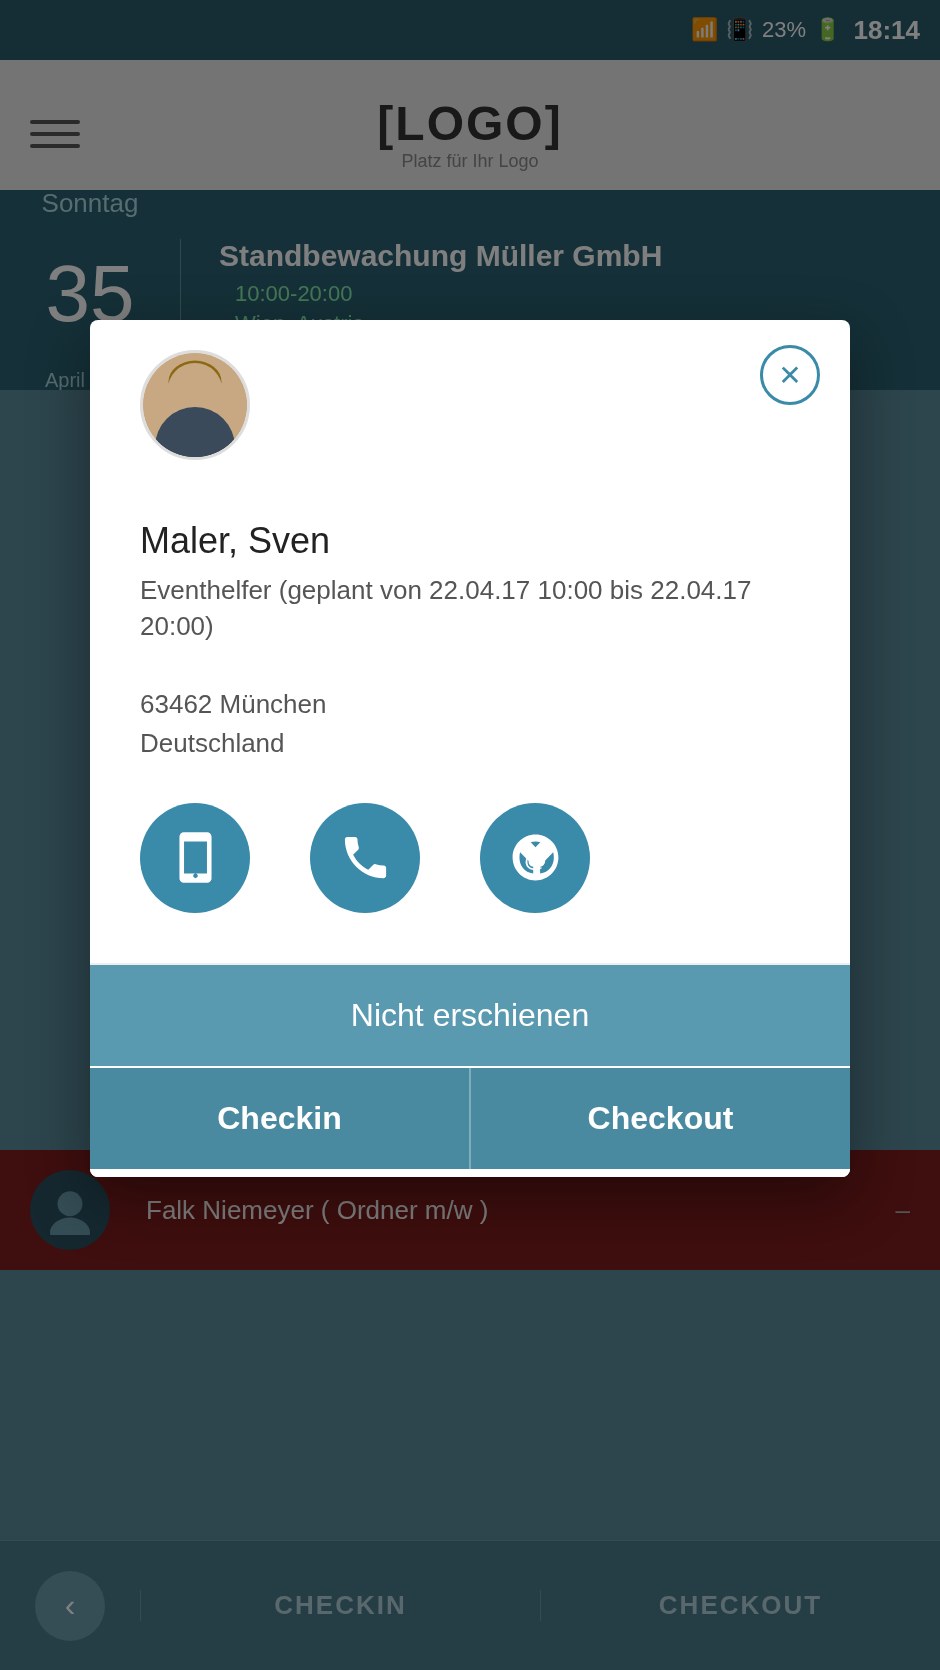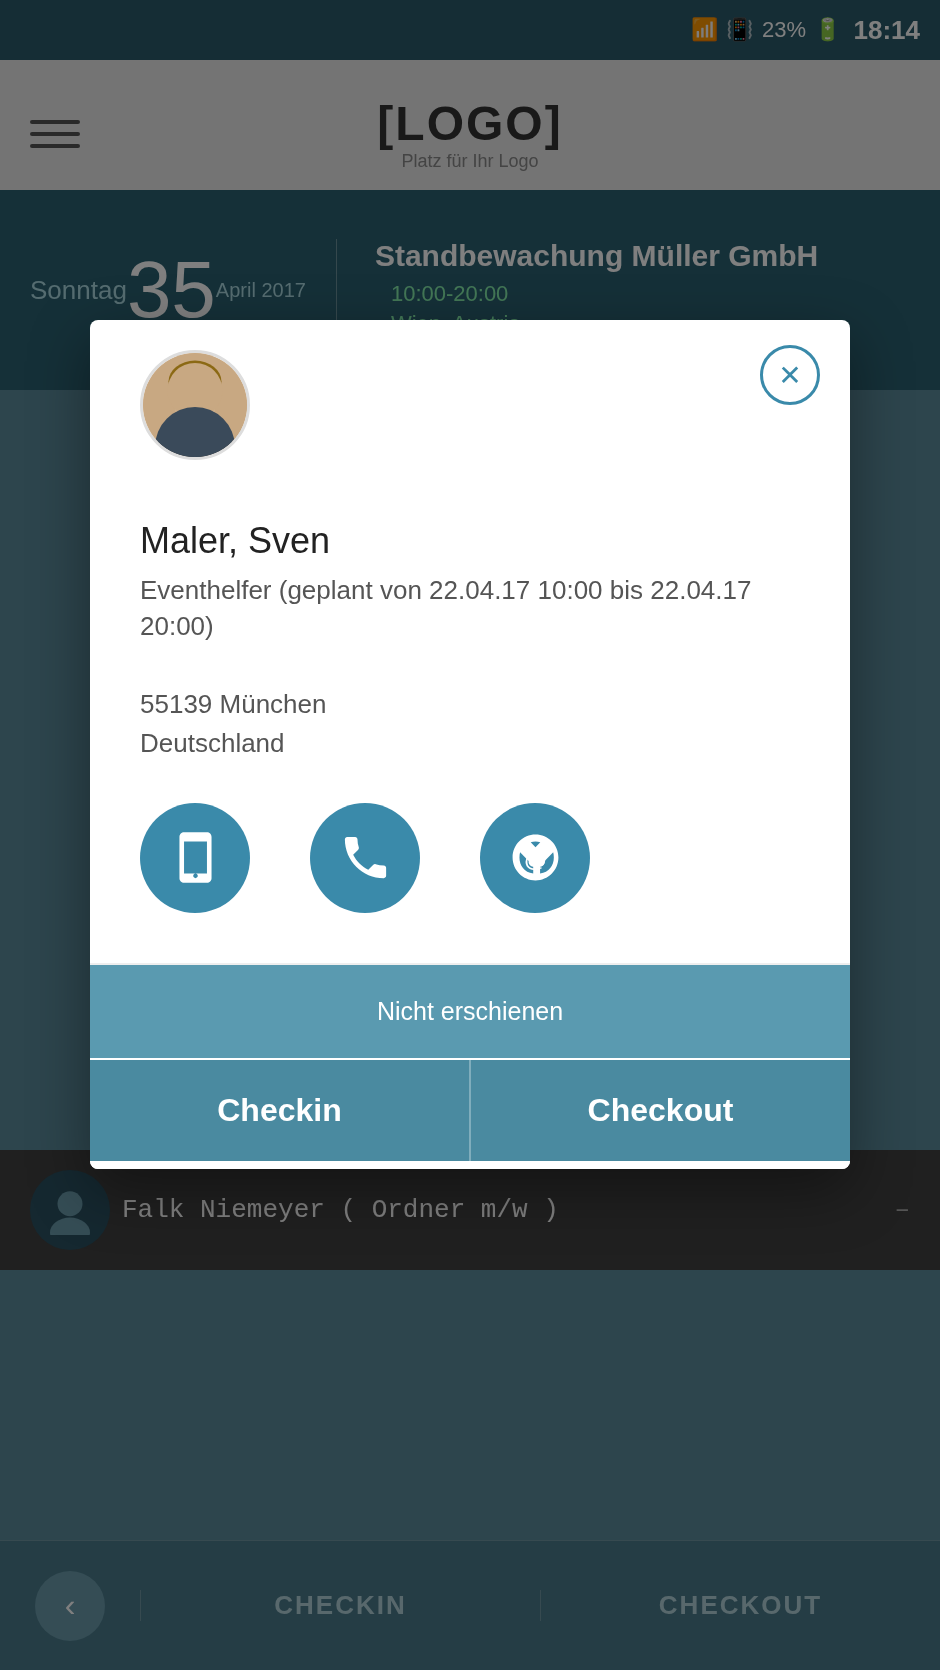--- a/index.html
+++ b/index.html
@@ -87,23 +87,24 @@
       background: #2a6070;
       color: white;
       display: flex;
       align-items: center;
       padding: 20px 30px;
       gap: 30px;
       z-index: 1;
     }
     .event-date-block {
       display: flex;
-      flex-direction: row;
+      flex-direction: column;
       align-items: center;
       min-width: 120px;
+      gap: 35px;
     }
     .event-day-name {
       font-size: 26px;
       color: #aad8e0;
     }
     .event-day-num {
       font-size: 80px;
       font-weight: 300;
       line-height: 1;
     }
@@ -134,27 +135,26 @@
       bottom: 0;
       background: #5a8a9a;
       z-index: 1;
     }
 
     
     .list-item-bg {
       position: absolute;
       top: 1150px; left: 0; right: 0;
       height: 120px;
-      background: #404040;
+      background: #7f1d1d;
       display: flex;
       align-items: center;
       padding: 0 30px;
-      gap: 12px;
+      gap: 36px;
       z-index: 2;
-      font-family: Liberation Mono, monospace;
     }
     .list-avatar-bg {
       width: 80px;
       height: 80px;
       border-radius: 50%;
       background: #2a5060;
       display: flex;
       align-items: center;
       justify-content: center;
     }
@@ -349,21 +349,21 @@
 
     
     .modal-footer {
       border-top: 2px solid #eee;
     }
     .not-appeared-btn {
       width: 100%;
       padding: 32px;
       background: #5a9ab0;
       color: white;
-      font-size: 25px;
+      font-size: 32px;
       text-align: center;
       cursor: pointer;
       border: none;
       display: block;
     }
     .modal-actions {
       display: flex;
       border-top: 2px solid rgba(255,255,255,0.3);
     }
     .checkin-action {
@@ -485,21 +485,21 @@
         <span>✕</span>
       </div>
 
       <div class="modal-info">
         <div class="person-name">Maler, Sven</div>
         <div class="person-role">
           <span>Eventhelfer (geplant von 22.04.17 10:00 bis
 22.04.17 20:00)</span>
         </div>
         <div class="person-address">
-          <div>55139 München</div>
+          <div>63462 München</div>
           <div>Deutschland</div>
         </div>
 
         <div class="contact-icons">
           <div class="contact-icon-btn">
             <svg viewBox="0 0 24 24">
               <path d="M17 1.01L7 1c-1.1 0-2 .9-2 2v18c0 1.1.9 2 2 2h10c1.1 0 2-.9 2-2V3c0-1.1-.9-1.99-2-1.99zM17 19H7V5h10v14zm-5 2c-.55 0-1-.45-1-1s.45-1 1-1 1 .45 1 1-.45 1-1 1z"></path>
             </svg>
           </div>
           <div class="contact-icon-btn">

